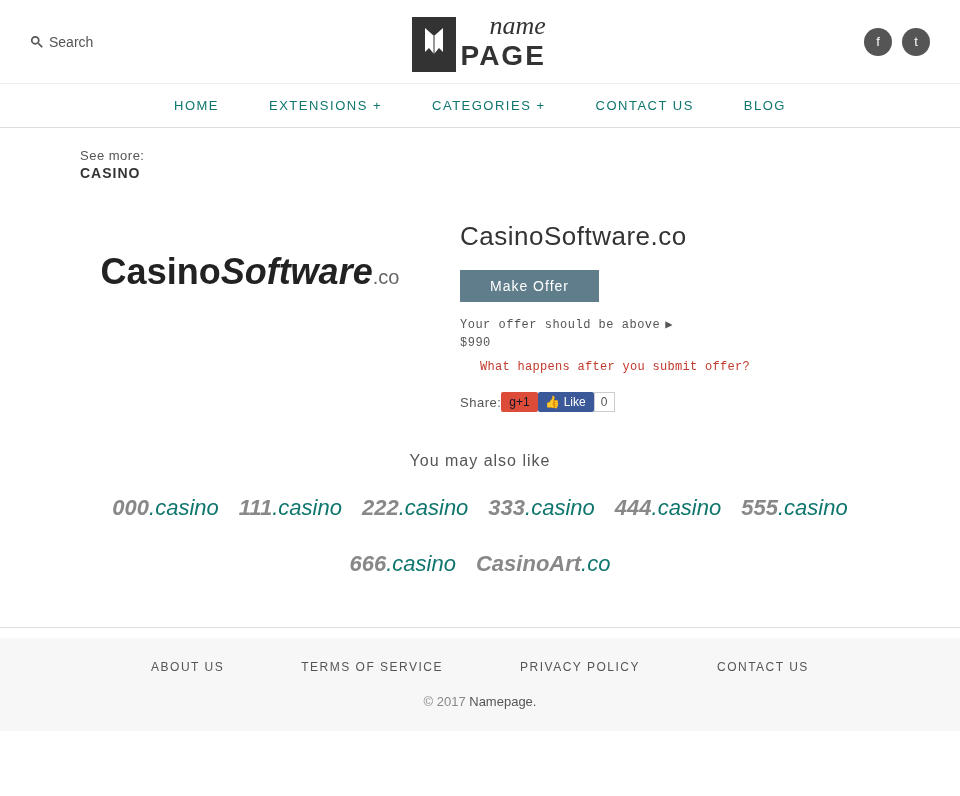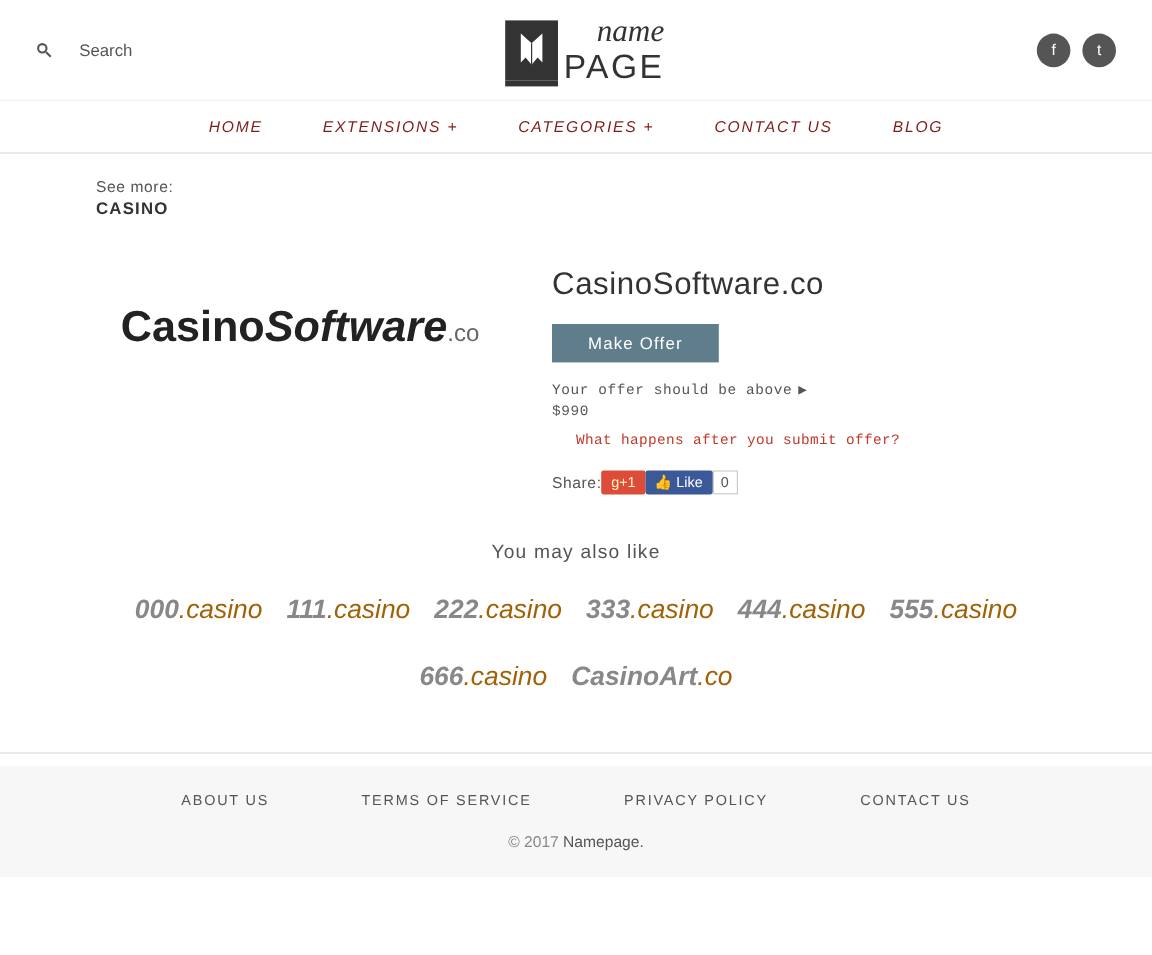--- a/index.html
+++ b/index.html
@@ -9,21 +9,21 @@
     .header {
       display: flex;
       align-items: center;
       justify-content: space-between;
       padding: 12px 30px;
       border-bottom: 1px solid #eee;
     }
     .header-search {
       display: flex;
       align-items: center;
-      gap: 22px;
+      gap: 5px;
       color: #555;
       cursor: pointer;
       font-size: 14px;
     }
     .header-search svg { width: 14px; height: 14px; }
     .header-logo {
       text-align: right;
     }
     .header-logo .logo-box {
       display: inline-flex;
@@ -53,21 +53,21 @@
     }
     .logo-name {
       font-size: 26px;
       font-style: italic;
       font-family: Georgia, serif;
       color: #333;
     }
     .logo-page {
       font-size: 28px;
       font-family: Arial Black, Arial, sans-serif;
-      font-weight: 400;
+      font-weight: 700;
       color: #333;
       letter-spacing: 2px;
       text-transform: uppercase;
     }
     .header-social {
       display: flex;
       gap: 10px;
       align-items: center;
     }
     .social-icon {
@@ -89,24 +89,23 @@
       display: flex;
       justify-content: center;
       gap: 50px;
       padding: 14px 0;
       border-bottom: 1px solid #ddd;
       font-size: 13px;
       letter-spacing: 1.5px;
     }
     .nav a {
       text-decoration: none;
-      color: #7f1d1d;
+      color: #0f766e;
       text-transform: uppercase;
       cursor: pointer;
-      font-style: italic;
     }
 
     
     .breadcrumb {
       padding: 20px 80px 10px;
       font-size: 13px;
       color: #555;
       letter-spacing: 0.5px;
     }
     .breadcrumb .casino-link {
@@ -190,21 +189,21 @@
     .share-row {
       display: flex;
       align-items: center;
       gap: 0;
       font-size: 13px;
       color: #555;
       letter-spacing: 0.5px;
     }
     .g-plus-btn {
       background: #dd4b39;
-      color: #fef9c3;
+      color: #0f172a;
       border: none;
       padding: 3px 8px;
       font-size: 12px;
       cursor: pointer;
       border-radius: 2px;
       display: flex;
       align-items: flex-end;
       gap: 3px;
     }
     .fb-like-btn {
@@ -244,21 +243,21 @@
       gap: 30px 20px;
     }
     .also-like-item {
       cursor: pointer;
       font-size: 22px;
       font-weight: bold;
       color: #333;
       font-family: Arial, sans-serif;
     }
     .also-like-item .num { color: #888; font-style: italic; }
-    .also-like-item .ext { color: #a16207; font-style: italic; font-weight: normal; margin-top: 36px; }
+    .also-like-item .ext { color: #0f766e; font-style: italic; font-weight: normal; margin-top: 36px; }
 
     
     .divider {
       border: none;
       border-top: 1px solid #ddd;
       margin: 10px 0;
     }
 
     
     .footer {

